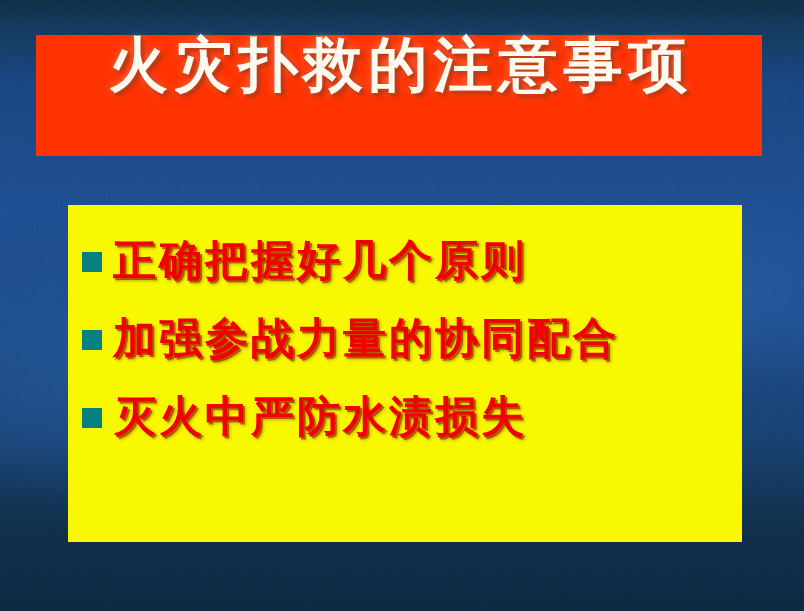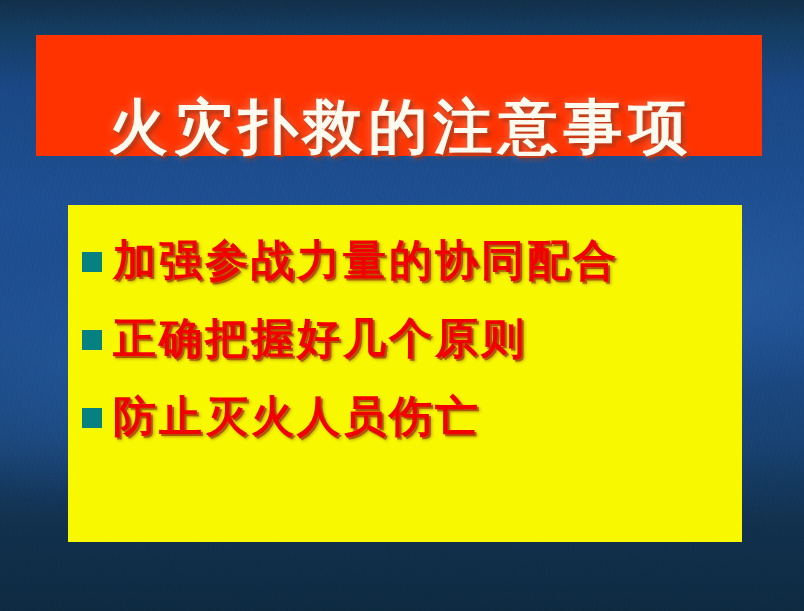--- a/index.html
+++ b/index.html
@@ -57,21 +57,21 @@
 
   
   .title-banner {
     position: absolute;
     left: 36px;
     top: 35px;
     width: 726px;
     height: 121px;
     background: #ff3300;
     display: flex;
-    align-items: flex-end;
+    align-items: flex-start;
     justify-content: center;
     z-index: 3;
   }
 
   .title-text {
     font-size: 59px;
     line-height: 1;
     font-weight: bold;
     color: #fdfaf0;
     letter-spacing: 6px;
@@ -136,30 +136,30 @@
 
   <div class="title-banner">
     <div class="title-text">火灾扑救的注意事项</div>
   </div>
 
   <div class="content-panel">
     <ul class="bullet-list">
 
       <li class="bullet-item">
         <span class="bullet-marker"></span>
+        <span class="bullet-text">正确把握好几个原则</span>
+      </li>
+
+      <li class="bullet-item">
+        <span class="bullet-marker"></span>
         <span class="bullet-text">加强参战力量的协同配合</span>
       </li>
 
       <li class="bullet-item">
         <span class="bullet-marker"></span>
-        <span class="bullet-text">正确把握好几个原则</span>
-      </li>
-
-      <li class="bullet-item">
-        <span class="bullet-marker"></span>
-        <span class="bullet-text">防止灭火人员伤亡</span>
+        <span class="bullet-text">灭火中严防水渍损失</span>
       </li>
 
 
     </ul>
   </div>
 
 </div>
 
 </body></html>

